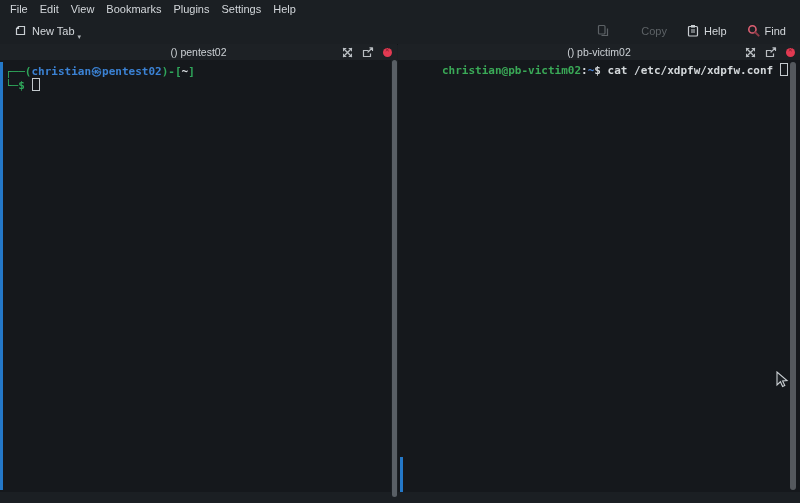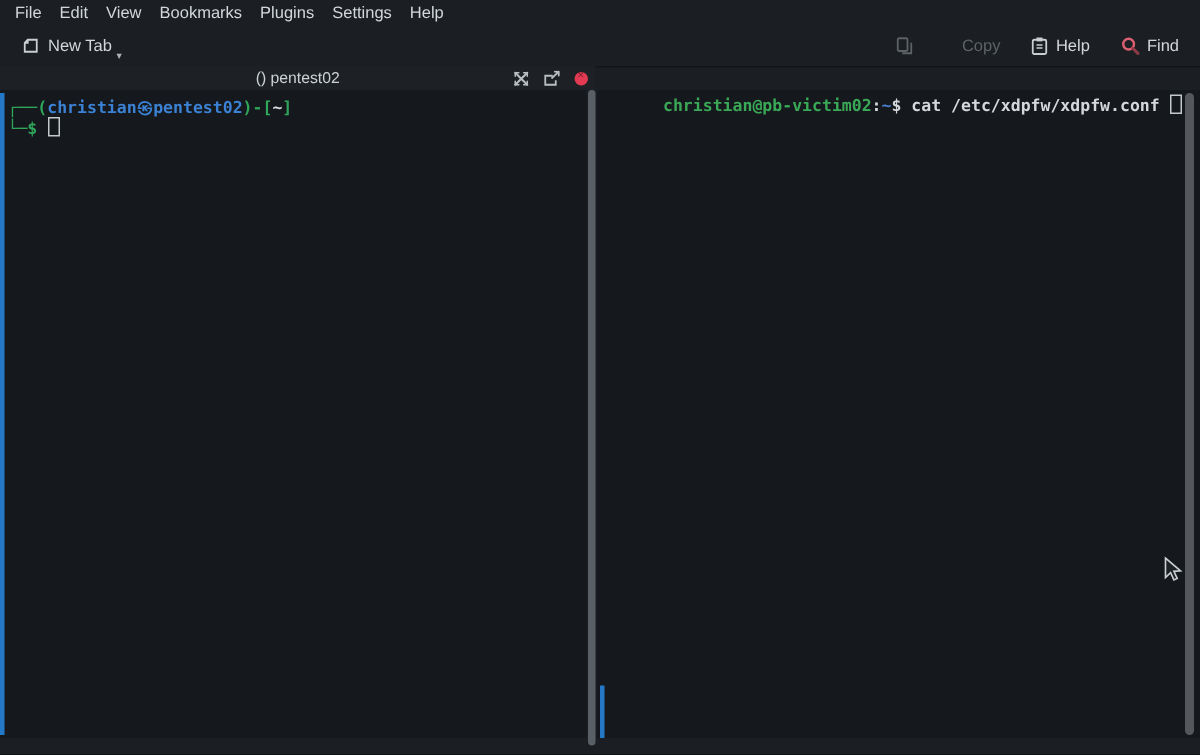--- a/index.html
+++ b/index.html
@@ -155,20 +155,38 @@
       </span>
       <span class="hicon">
         <svg width="12" height="11" viewBox="0 0 12 11" fill="none" stroke="currentColor" stroke-width="1.2">
           <path d="M6.5 3.5 L1.5 3.5 L1.5 9.5 L8.5 9.5 L8.5 6.5"></path>
           <path d="M6 5 L10.5 0.8 M10.5 0.8 h-2.6 M10.5 0.8 v2.6" stroke-linecap="round"></path>
         </svg>
       </span>
       <span class="closedot" style="background:#e23a52;"></span>
     </div>
   </div>
+  <div class="hdr" style="left:398px;width:402px;">
+    <span class="hdr-title">() pb-victim02</span>
+    <div class="hdr-icons">
+      <span class="hicon">
+        <svg width="11" height="11" viewBox="0 0 11 11" fill="none" stroke="currentColor" stroke-width="1.4" stroke-linecap="round">
+          <path d="M1.5 1.5 L9.5 9.5 M9.5 1.5 L1.5 9.5"></path>
+          <path d="M1.5 1.5 h2.4 M1.5 1.5 v2.4 M9.5 1.5 h-2.4 M9.5 1.5 v2.4 M1.5 9.5 h2.4 M1.5 9.5 v-2.4 M9.5 9.5 h-2.4 M9.5 9.5 v-2.4" stroke-width="1"></path>
+        </svg>
+      </span>
+      <span class="hicon">
+        <svg width="12" height="11" viewBox="0 0 12 11" fill="none" stroke="currentColor" stroke-width="1.2">
+          <path d="M6.5 3.5 L1.5 3.5 L1.5 9.5 L8.5 9.5 L8.5 6.5"></path>
+          <path d="M6 5 L10.5 0.8 M10.5 0.8 h-2.6 M10.5 0.8 v2.6" stroke-linecap="round"></path>
+        </svg>
+      </span>
+      <span class="closedot" style="background:#e23a52;"></span>
+    </div>
+  </div>
 
   <div class="term term-left">
     <div class="hl-bar hl-left"></div>
     <div class="lt-content">
       <div class="termline"><span class="c-green">┌──(</span><span class="c-blue">christian㉿pentest02</span><span class="c-green">)-[</span><span class="c-path">~</span><span class="c-green">]</span></div>
       <div class="termline"><span class="c-green">└─$ </span><span class="cursor-hollow"></span></div>
     </div>
   </div>
 
   <div class="splitter">

